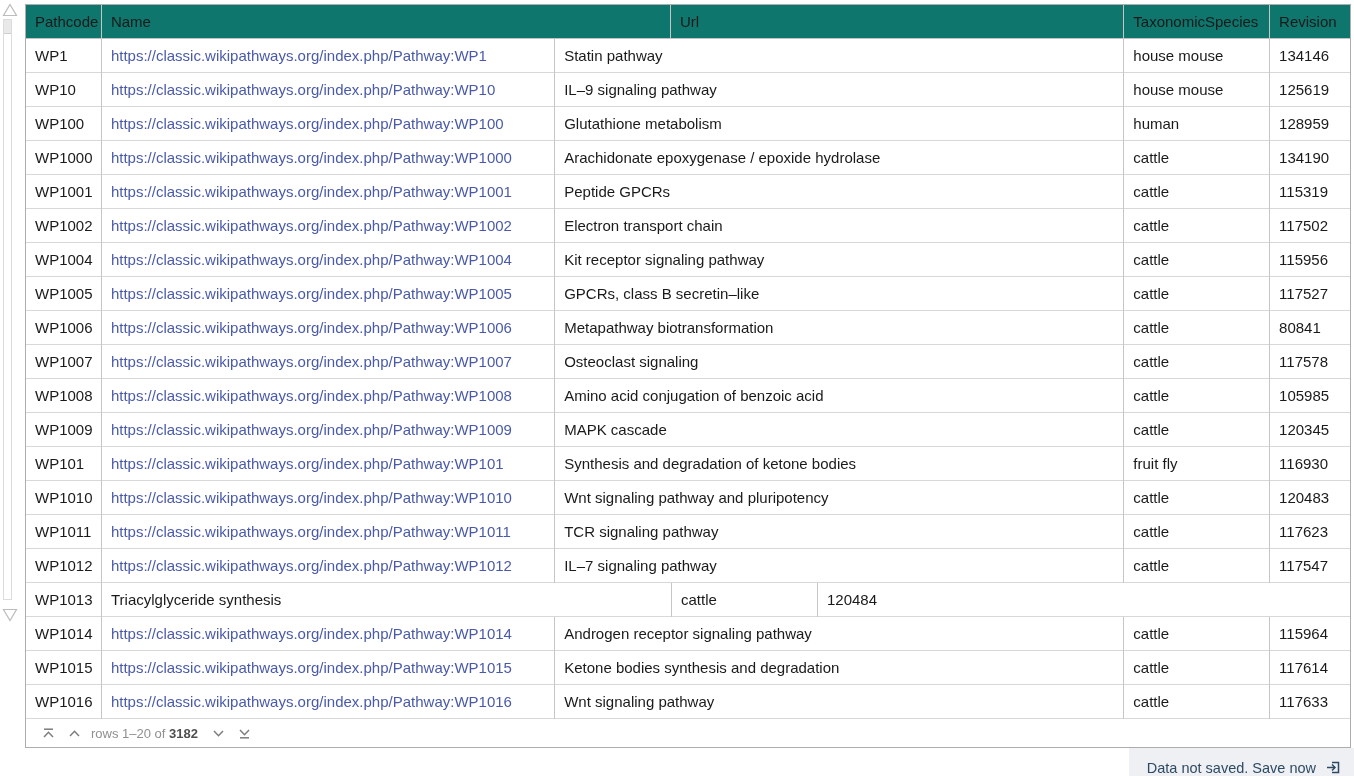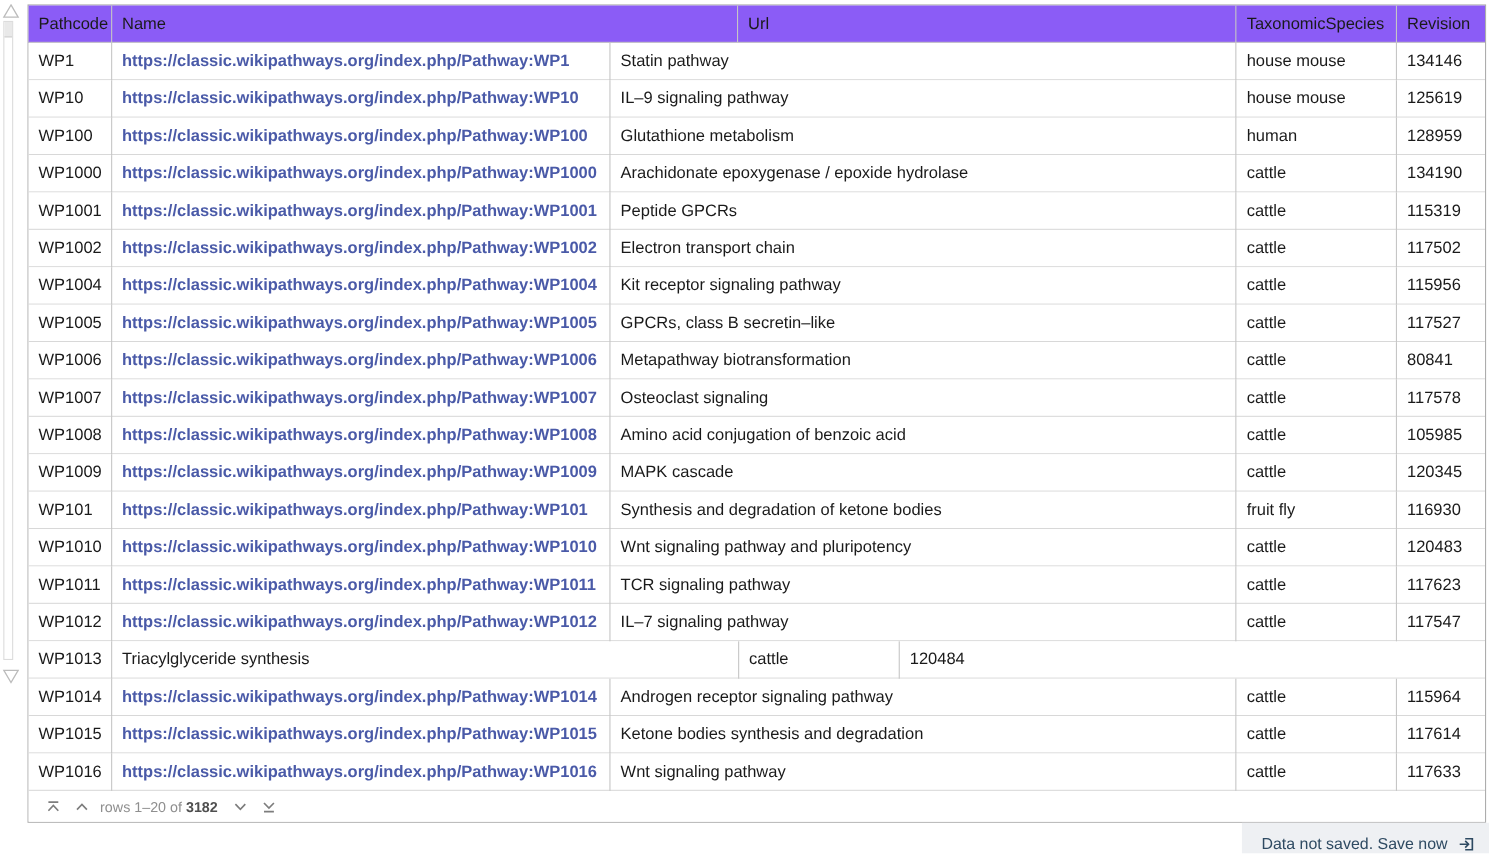--- a/index.html
+++ b/index.html
@@ -23,32 +23,32 @@
   .vthumb {
     position: absolute; left: 0; top: 0; width: 7px; height: 14px;
     background: #e9e9e9; border-bottom: 1px solid #cfcfcf; cursor: grab;
   }
   
   .grid {
     position: absolute; left: 25px; top: 4px; width: 1326px;
     border: 1px solid #adadad; background: #fff;
   }
   .tr { display: flex; height: 34px; border-bottom: 1px solid #d8d8d8; background: #fff; }
-  .thead .tr { background: #8b5cf6; border-bottom: 1px solid #c2c2c2; }
+  .thead .tr { background: #0f766e; border-bottom: 1px solid #c2c2c2; }
   .td, .th {
     padding: 0 0 0 9px; line-height: 33px; font-size: 15px;
     white-space: nowrap; overflow: hidden;
     border-right: 1px solid #c6c6c6; height: 34px;
   }
   .col-pathcode { width: 76px; }
   .col-url      { width: 454px; }
   .col-name     { width: 570px; }
   .col-species  { width: 146px; }
   .col-revision { width: 80px; border-right: none; }
-  .link { color: #4a5aa8; text-decoration: none; cursor: pointer; font-weight: bold; }
+  .link { color: #4a5aa8; text-decoration: none; cursor: pointer; }
   
   .tfoot {
     display: flex; align-items: center; height: 28px; background: #ffffff;
     padding-left: 9px;
   }
   .pgbtn {
     width: 26px; height: 22px; display: flex; align-items: center; justify-content: center;
     cursor: pointer; border: none; background: transparent;
   }
   .rowsinfo { font-size: 13px; color: #8f8f8f; margin: 0 8px 0 4px; }

